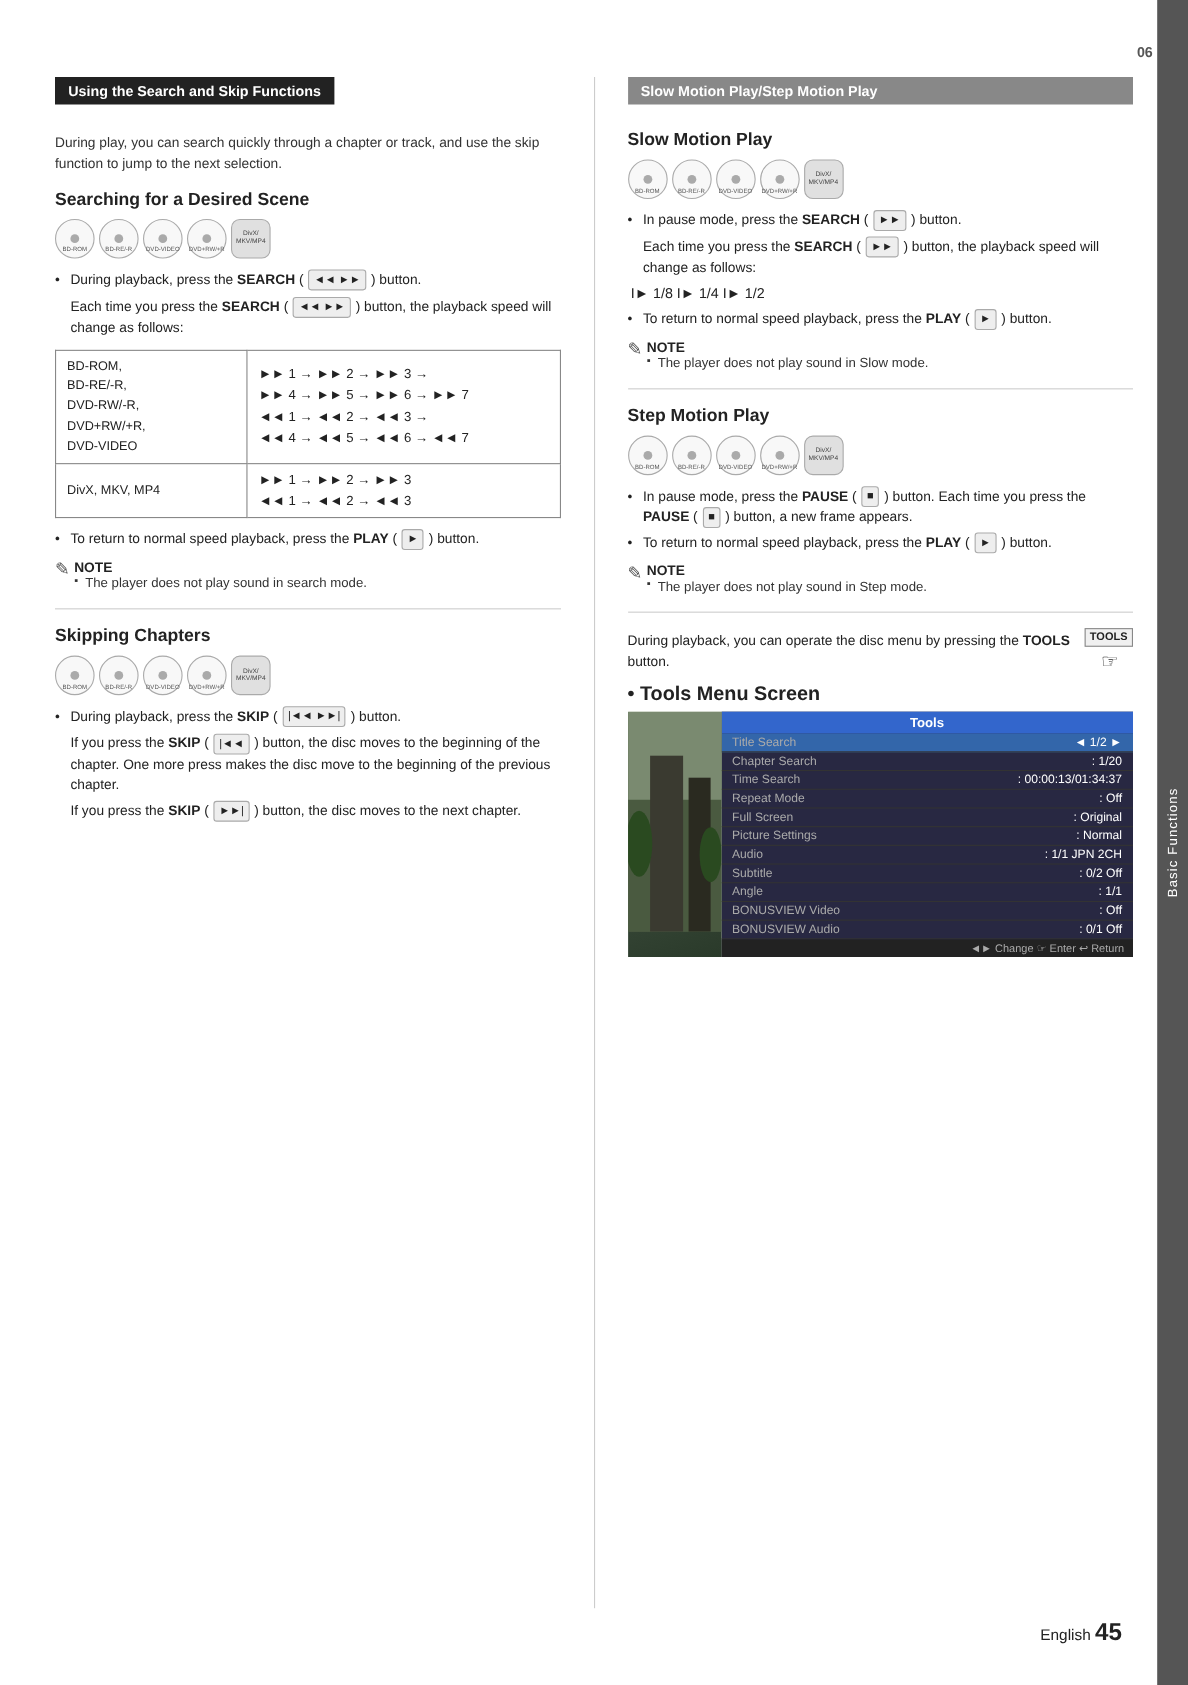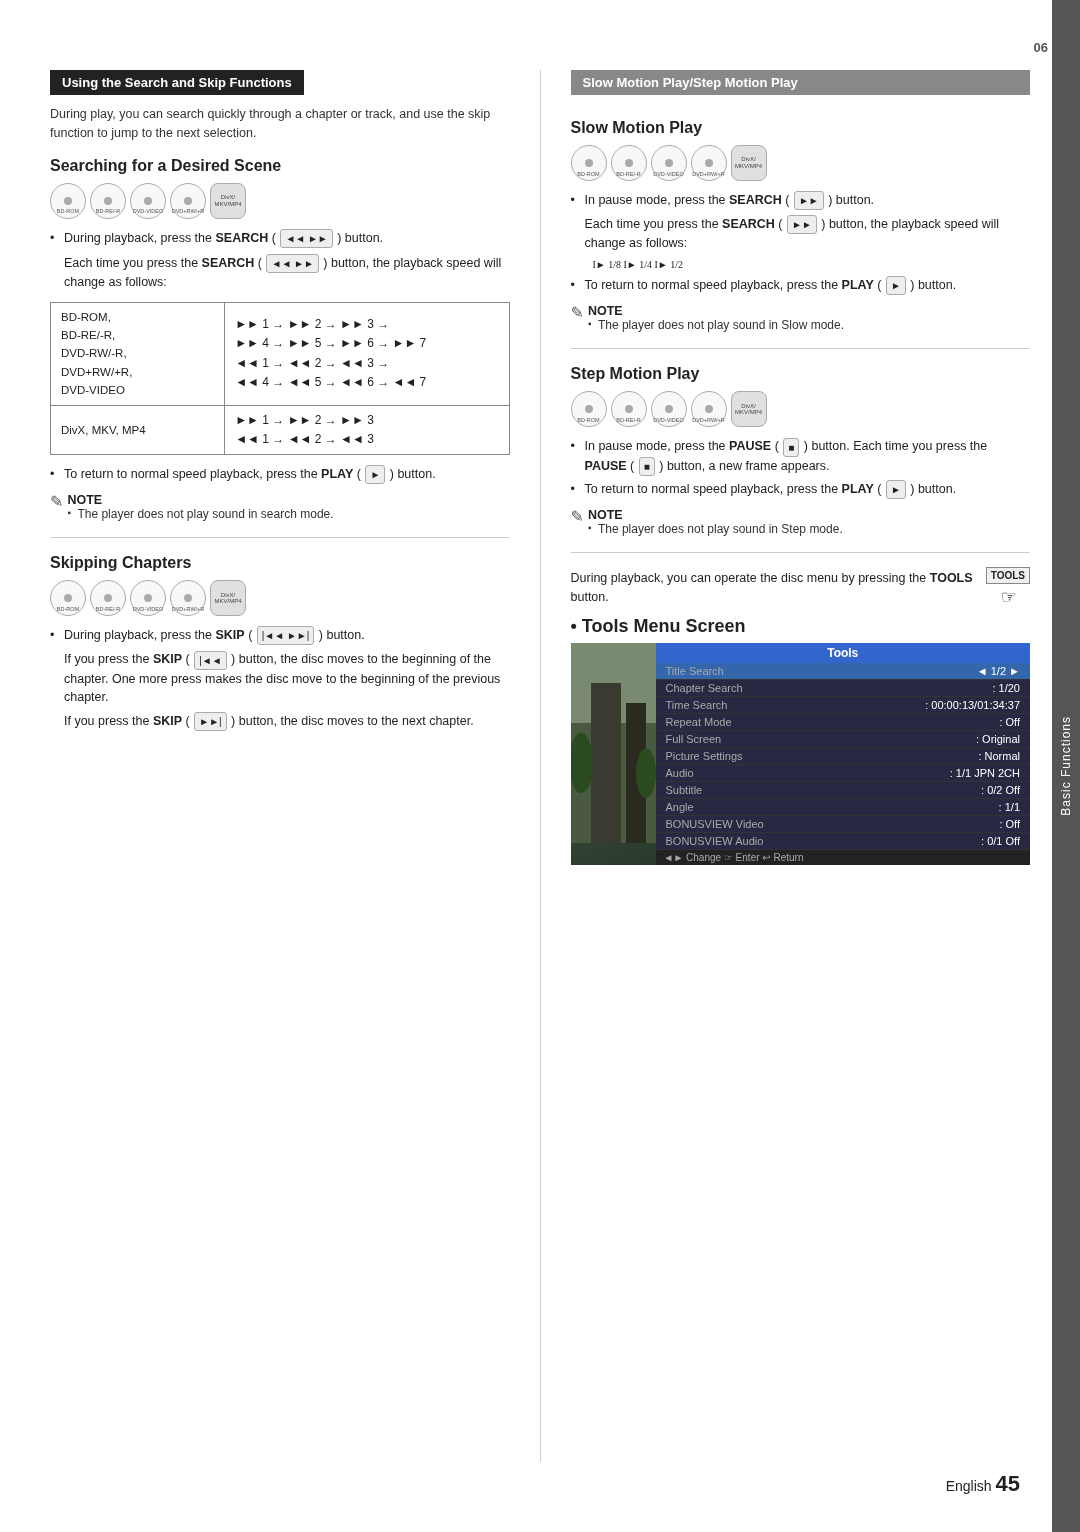--- a/index.html
+++ b/index.html
@@ -65,21 +65,21 @@
       padding-left: 30px;
     }
     
     .section-header-dark {
       background: #222;
       color: #fff;
       padding: 5px 12px;
       font-size: 13px;
       font-weight: bold;
       display: inline-block;
-      margin-bottom: 10px;
+      margin-bottom: 26px;
     }
     .section-header-gray {
       background: #888;
       color: #fff;
       padding: 5px 12px;
       font-size: 13px;
       font-weight: bold;
       display: inline-block;
       margin-bottom: 10px;
       width: 100%;
@@ -232,21 +232,21 @@
       background: #3366aa;
       color: #fff;
     }
     .tools-menu-row .label { color: #aaa; font-size: 11px; }
     .tools-menu-row .value { color: #fff; font-size: 11px; }
     .tools-menu-bottom {
       background: #222;
       color: #aaa;
       font-size: 10px;
       padding: 2px 8px;
-      text-align: left;
+      text-align: right;
     }
     
     .tools-btn-icon {
       border: 1px solid #888;
       padding: 2px 4px;
       font-size: 10px;
       font-weight: bold;
       display: inline-block;
       background: #f0f0f0;
       position: relative;
@@ -471,21 +471,21 @@
 
       <ul class="bullet-list">
         <li>
           In pause mode, press the <b>SEARCH</b> ( <span class="inline-btn">►►</span> ) button.
         </li>
       </ul>
 
       <p style="font-size:12.5px;line-height:1.5;margin:5px 0 0 14px;">
         Each time you press the <b>SEARCH</b> ( <span class="inline-btn">►►</span> ) button, the playback speed will change as follows:
       </p>
-      <p style="font-size:10px;line-height:1.5;margin:4px 0 4px 22px;font-family:Liberation Serif, serif;">I► 1/8 I► 1/4 I► 1/2</p>
+      <p style="font-size:13px;line-height:1.5;margin:4px 0 4px 3px;">I► 1/8 I► 1/4 I► 1/2</p>
 
       <ul class="bullet-list">
         <li>
           To return to normal speed playback, press the <b>PLAY</b> ( <span class="inline-btn">►</span> ) button.
         </li>
       </ul>
 
       
       <div class="note-section">
         <span class="note-icon">✎</span>

